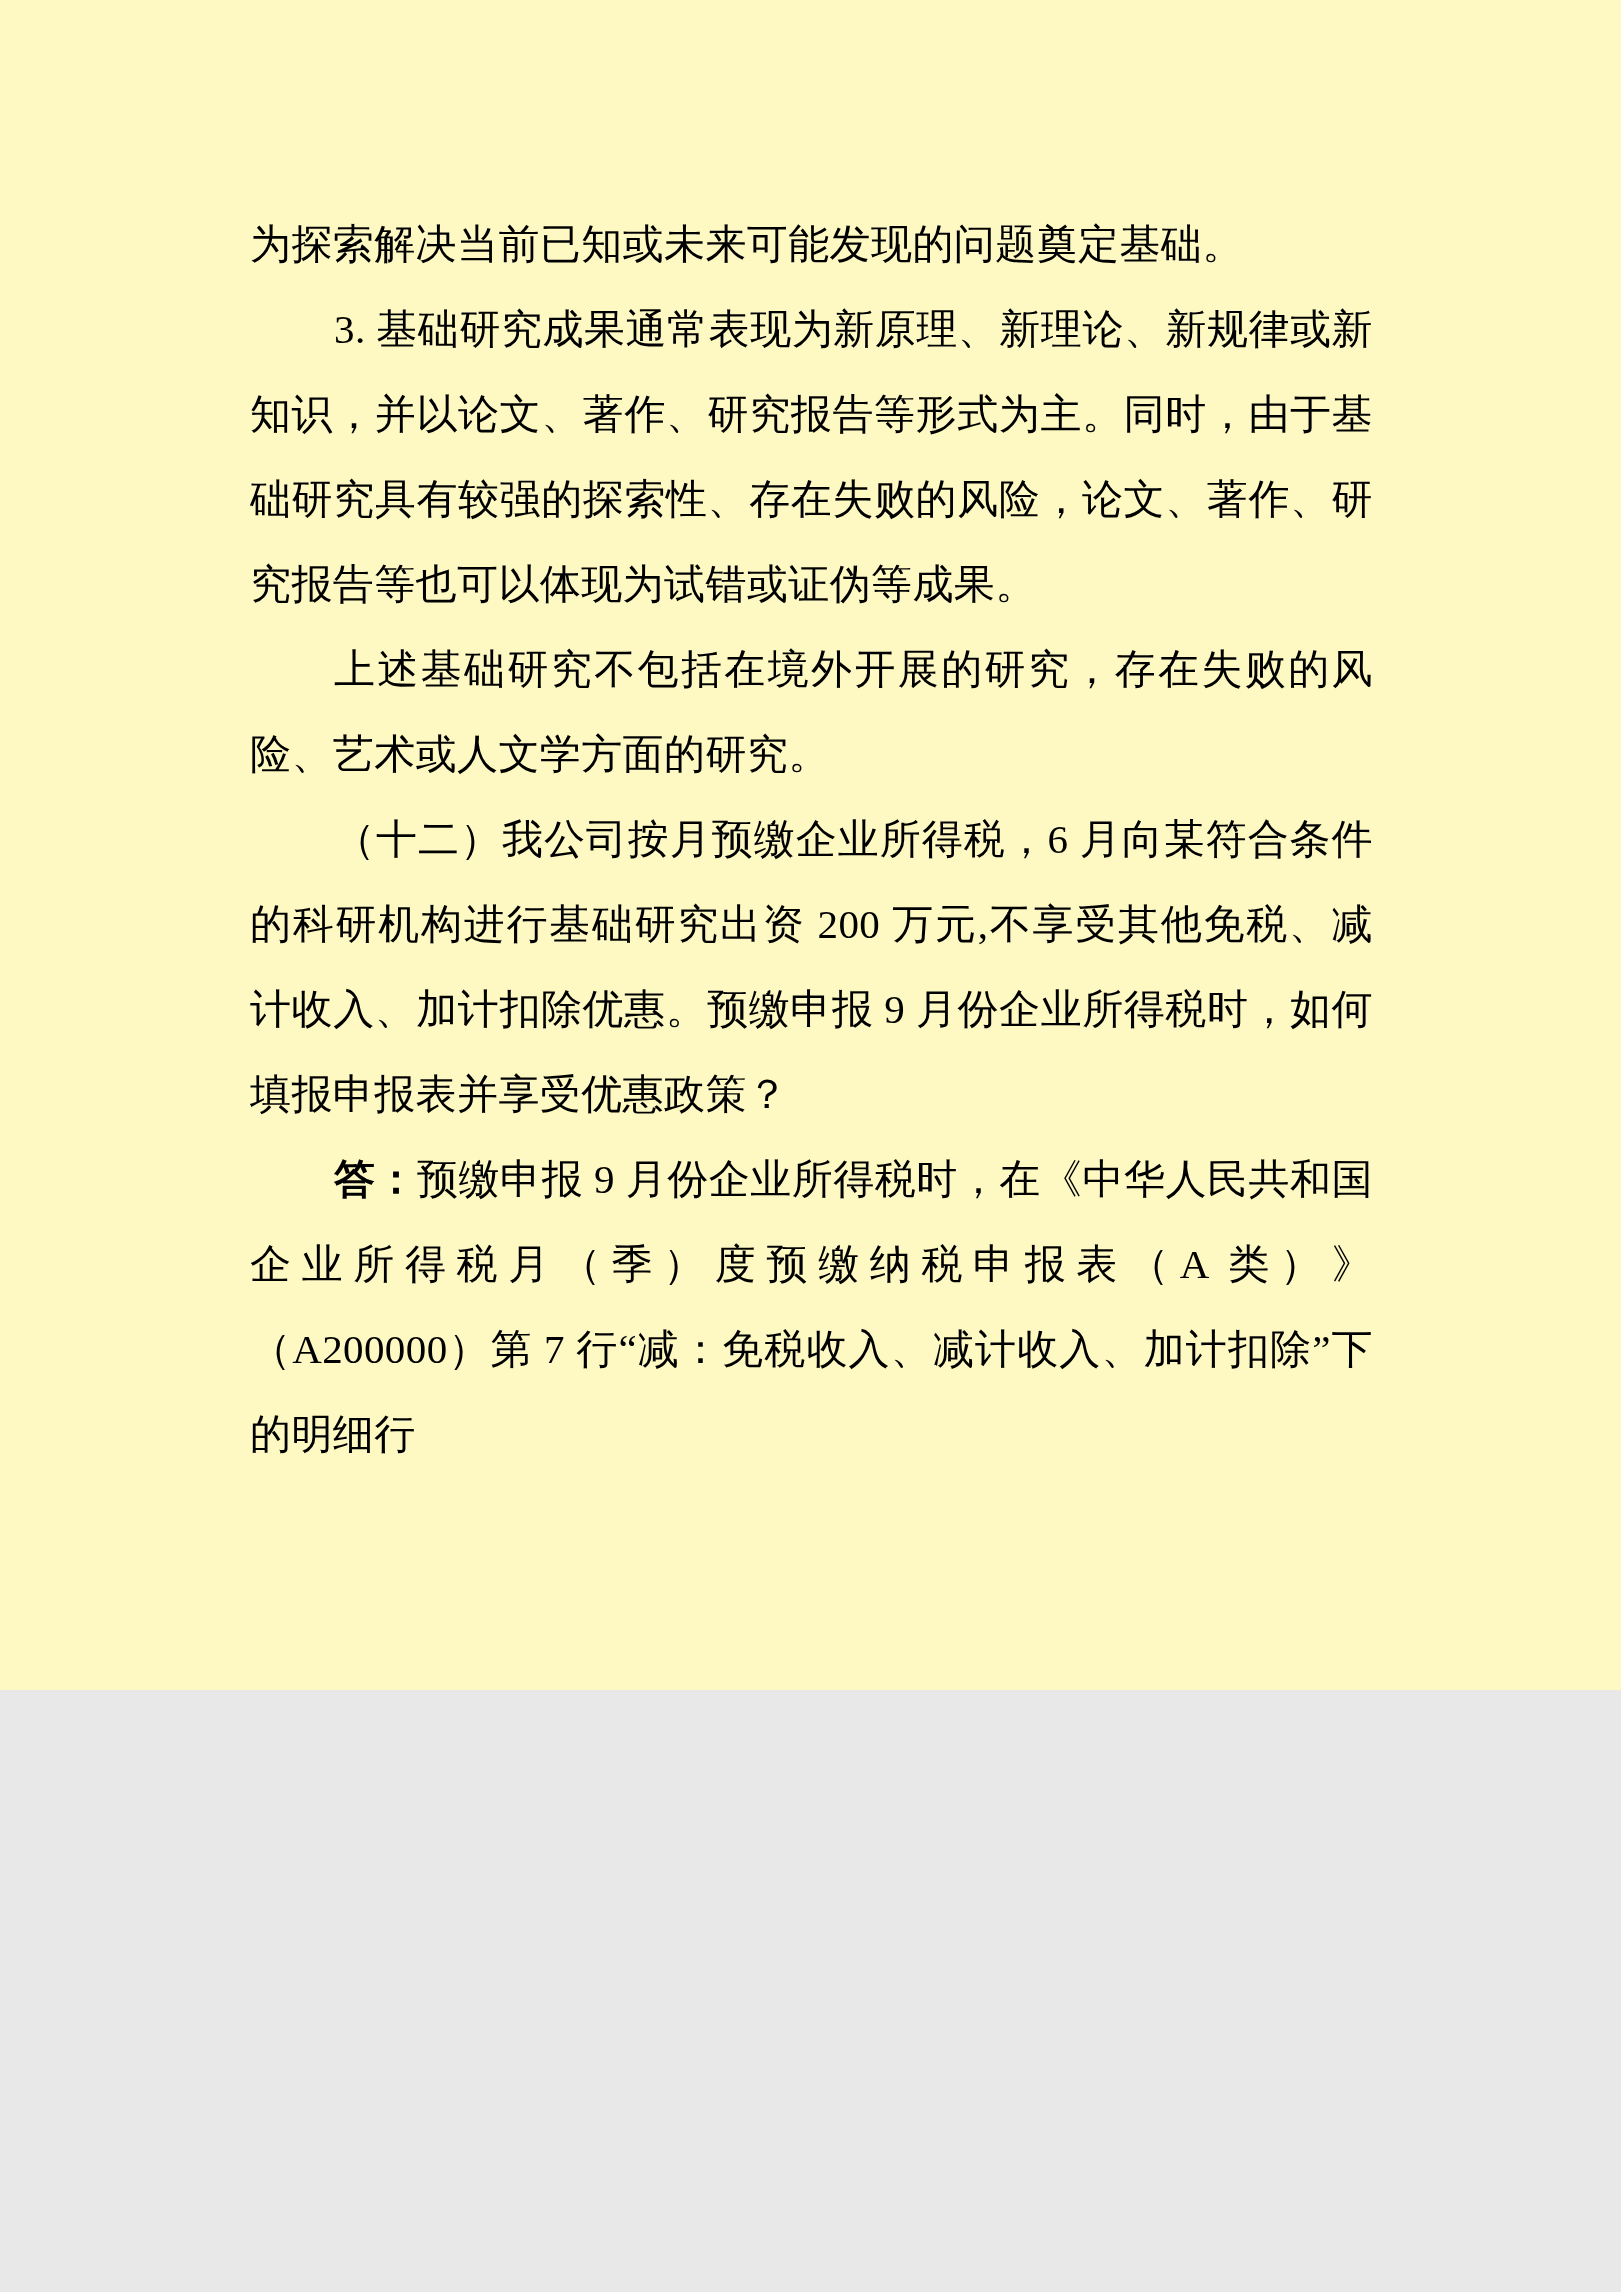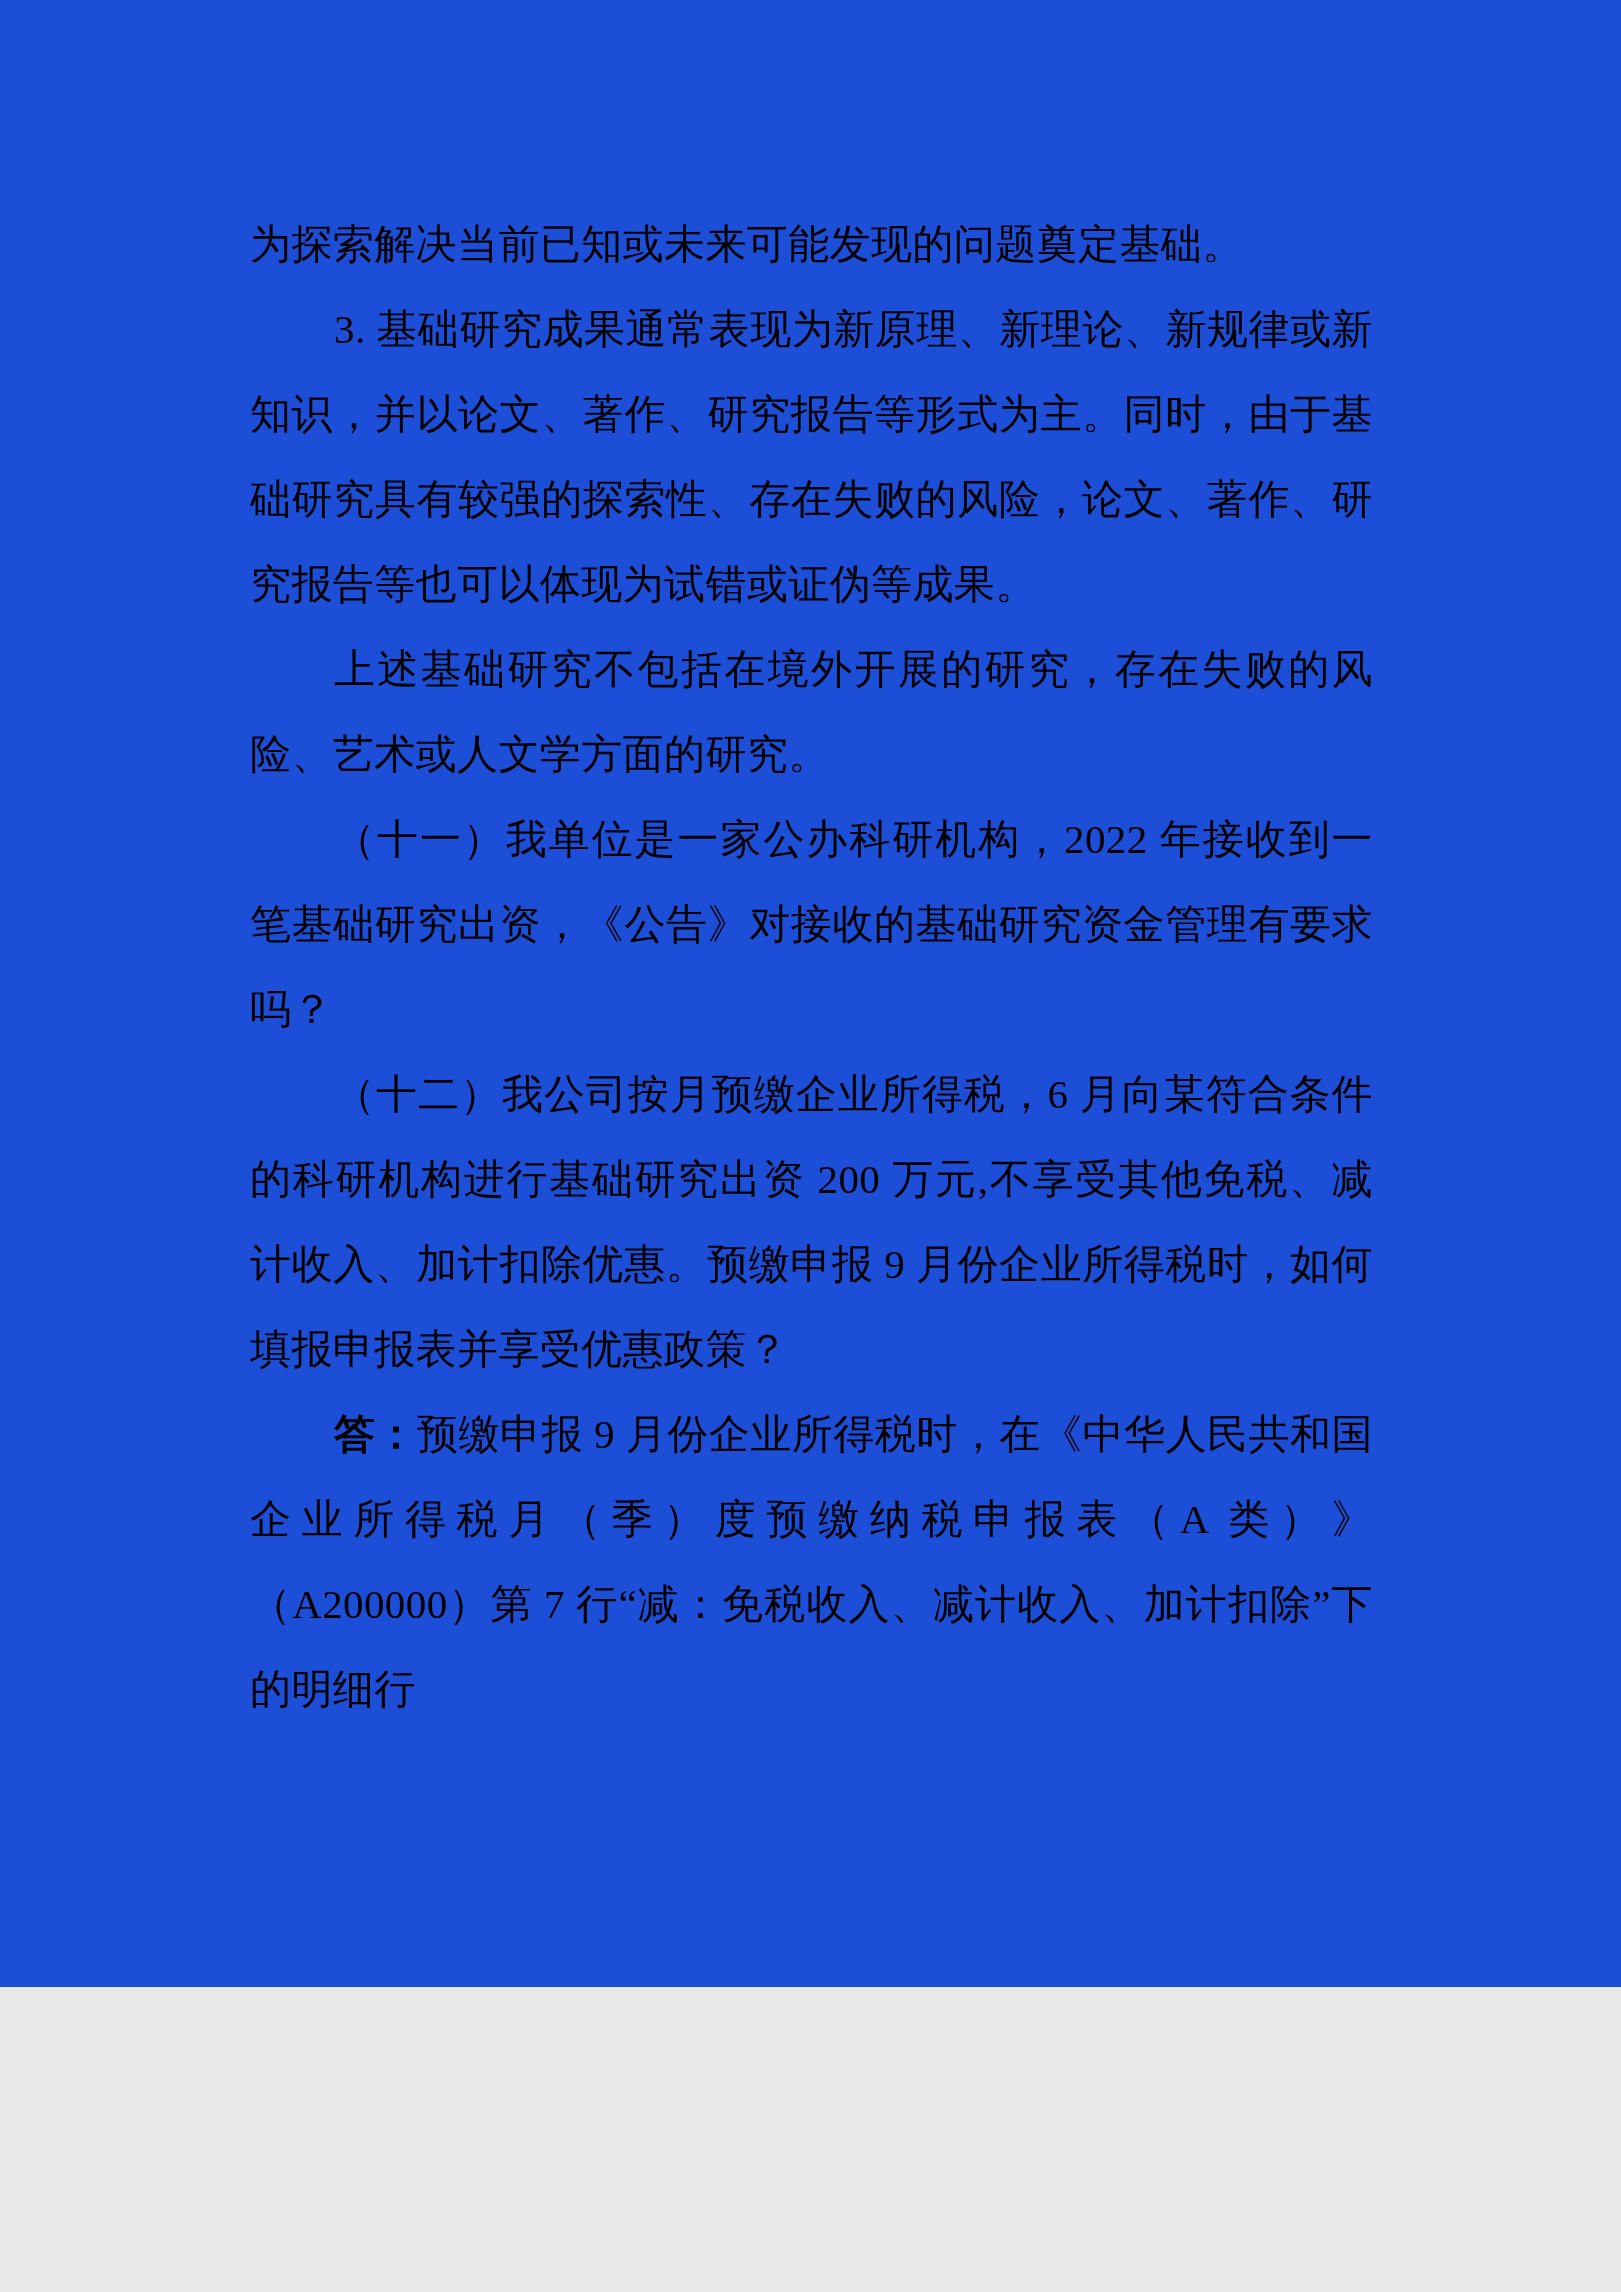--- a/index.html
+++ b/index.html
@@ -3,22 +3,22 @@
 <meta charset="utf-8">
 <style>
   html, body {
     margin: 0;
     padding: 0;
     background: #e8e8e8;
   }
   .page {
     position: relative;
     width: 1621px;
-    height: 1987px;
-    background: #1d4ed8;
+    height: 1690px;
+    background: #fef9c3;
     margin: 0 auto;
     overflow: hidden;
     font-family: "Liberation Serif", "DejaVu Serif", serif;
     color: #000000;
   }
   .body-text {
     position: absolute;
     left: 250px;
     top: 202px;
     width: 1123px;
@@ -50,19 +50,18 @@
   }
 </style>
 </head>
 <body>
 
 <div class="page">
   <div class="body-text" id="doc-body">
       <p class="para"><span class="">为探索解决当前已知或未来可能发现的问题奠定基础。</span></p>
       <p class="para indent"><span class="">3. 基础研究成果通常表现为新原理、新理论、新规律或新知识，并以论文、著作、研究报告等形式为主。同时，由于基础研究具有较强的探索性、存在失败的风险，论文、著作、研究报告等也可以体现为试错或证伪等成果。</span></p>
       <p class="para indent"><span class="">上述基础研究不包括在境外开展的研究，存在失败的风险、艺术或人文学方面的研究。</span></p>
-      <p class="para indent"><span class="">（十一）我单位是一家公办科研机构，2022 年接收到一笔基础研究出资，《公告》对接收的基础研究资金管理有要求吗？</span></p>
       <p class="para indent"><span class="">（十二）我公司按月预缴企业所得税，6 月向某符合条件的科研机构进行基础研究出资 200 万元,不享受其他免税、减计收入、加计扣除优惠。预缴申报 9 月份企业所得税时，如何填报申报表并享受优惠政策？</span></p>
       <p class="para indent"><span class="bold">答：</span><span class="">预缴申报 9 月份企业所得税时，在《中华人民共和国企业所得税月（季）度预缴纳税申报表（A 类）》（A200000）第 7 行“减：免税收入、减计收入、加计扣除”下的明细行</span></p>
     </div>
   <div class="page-number">10</div>
 </div>
 
 
 </body></html>

